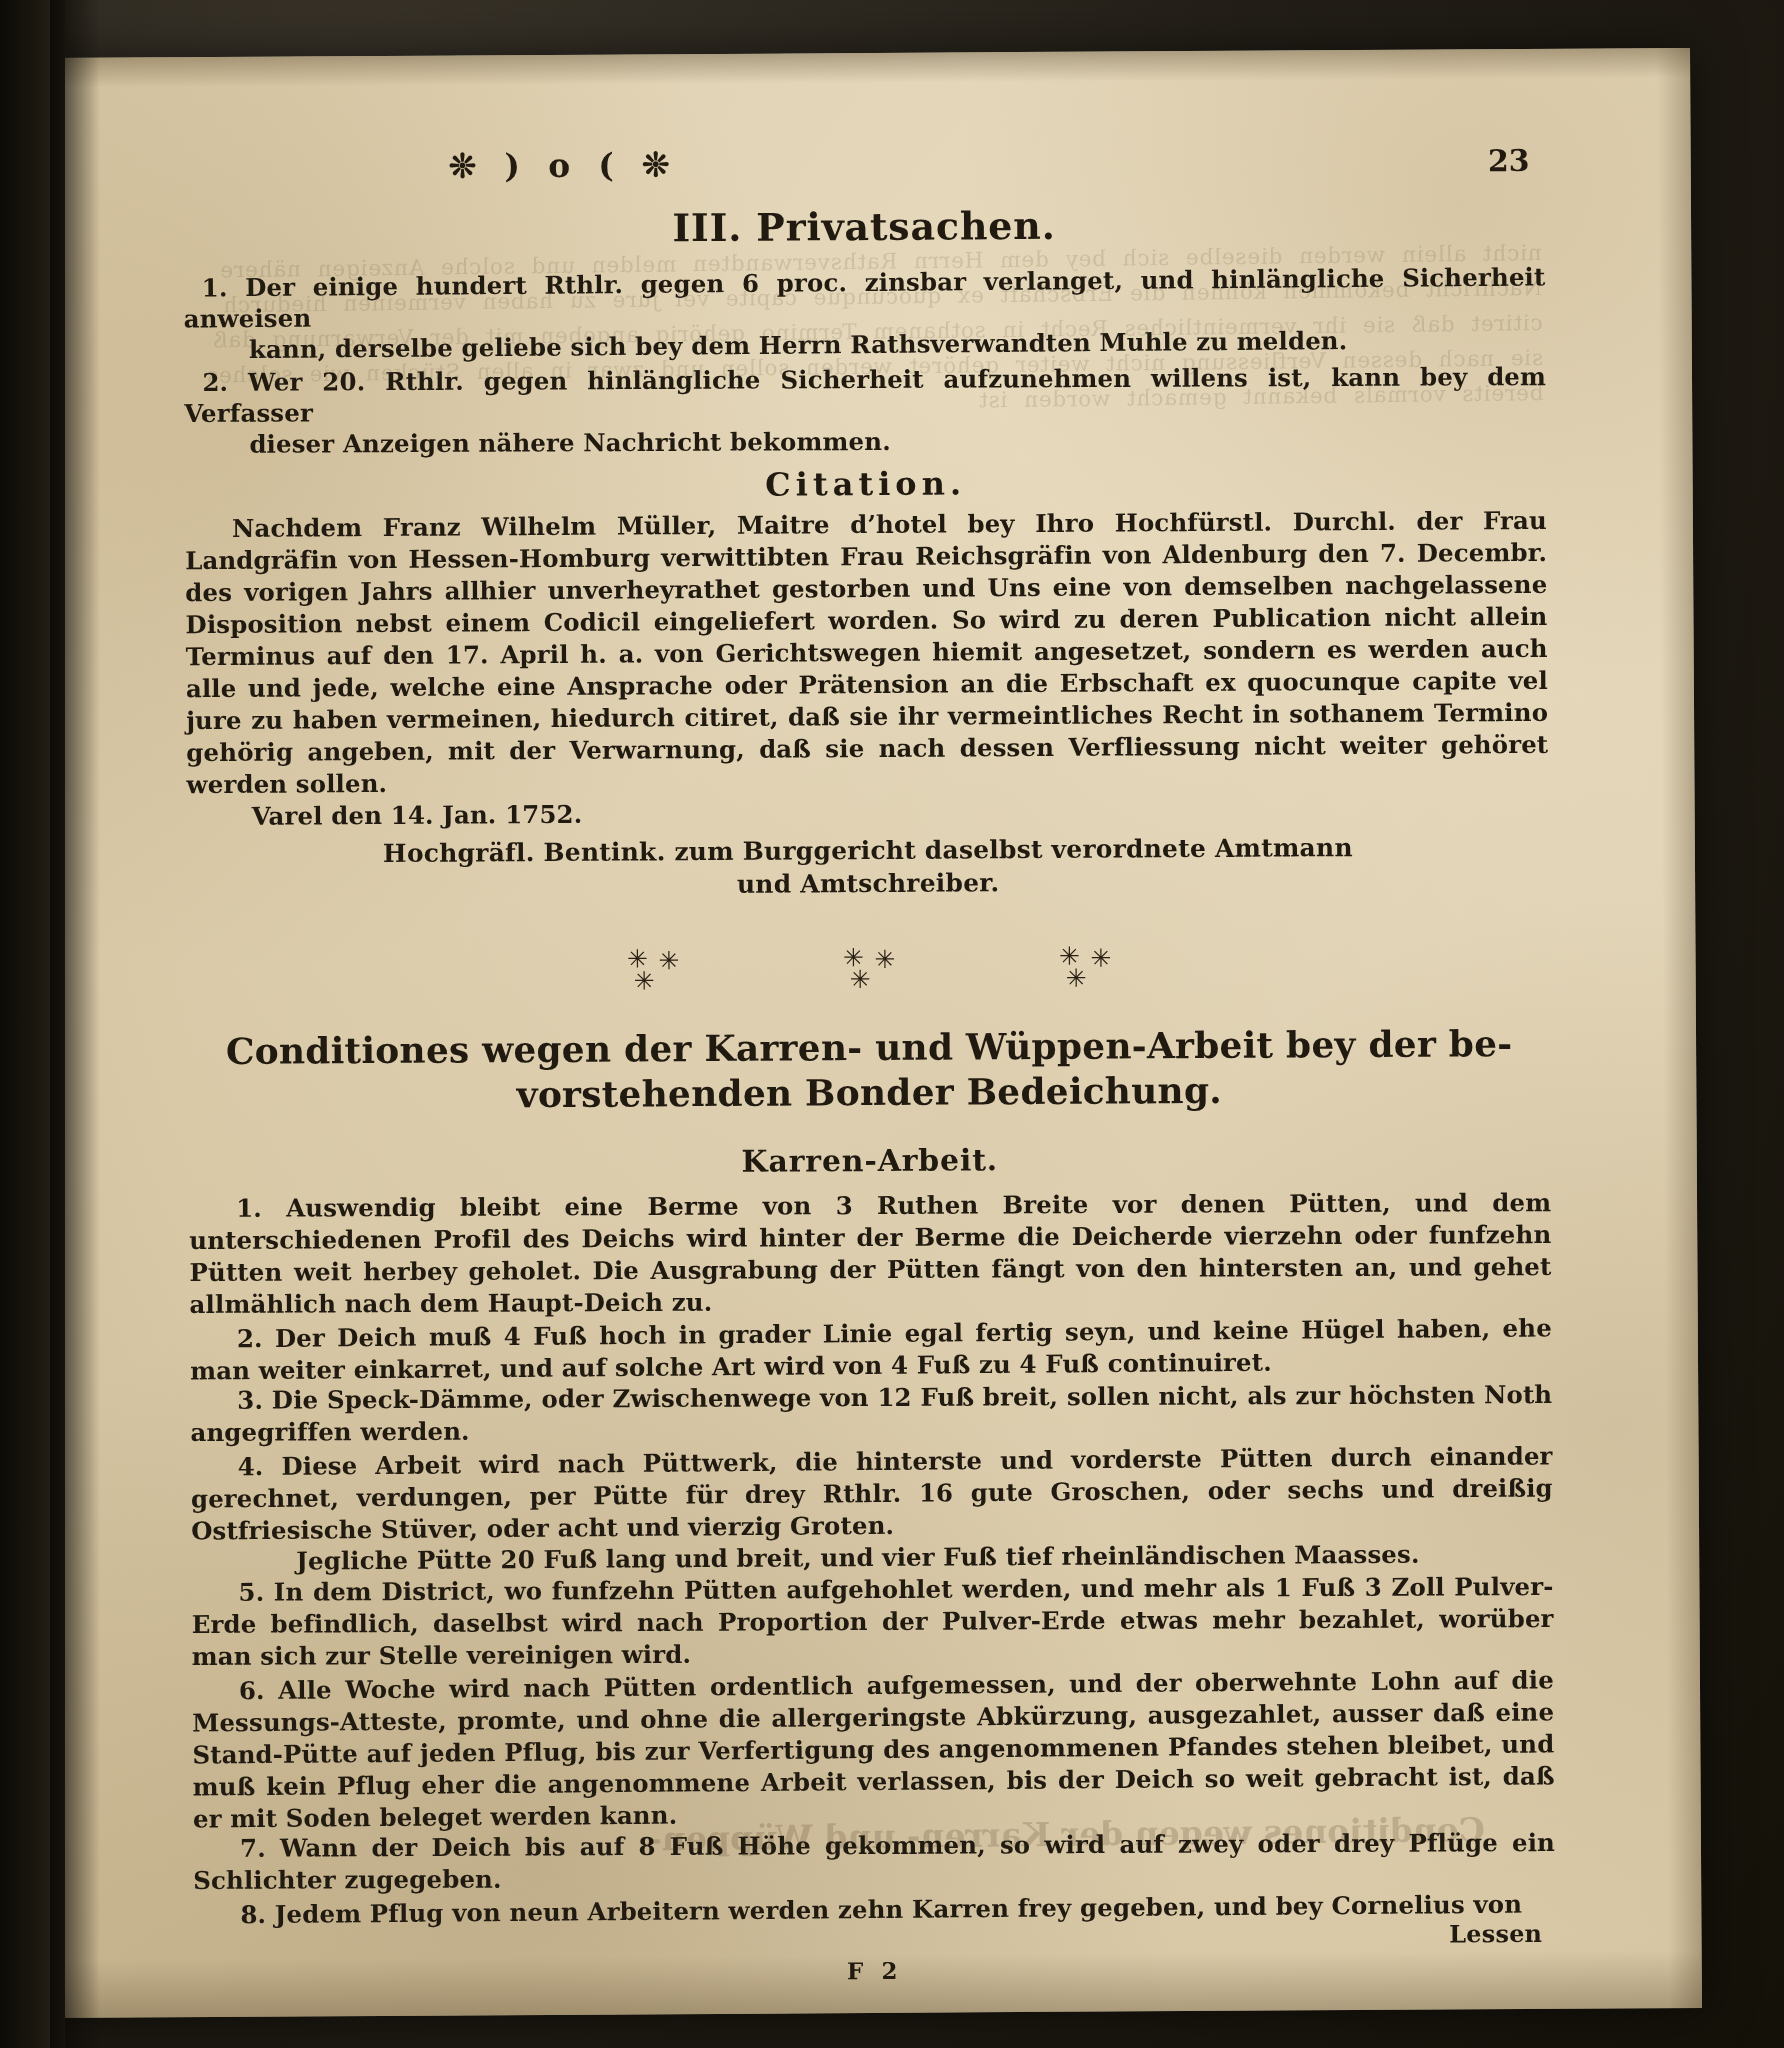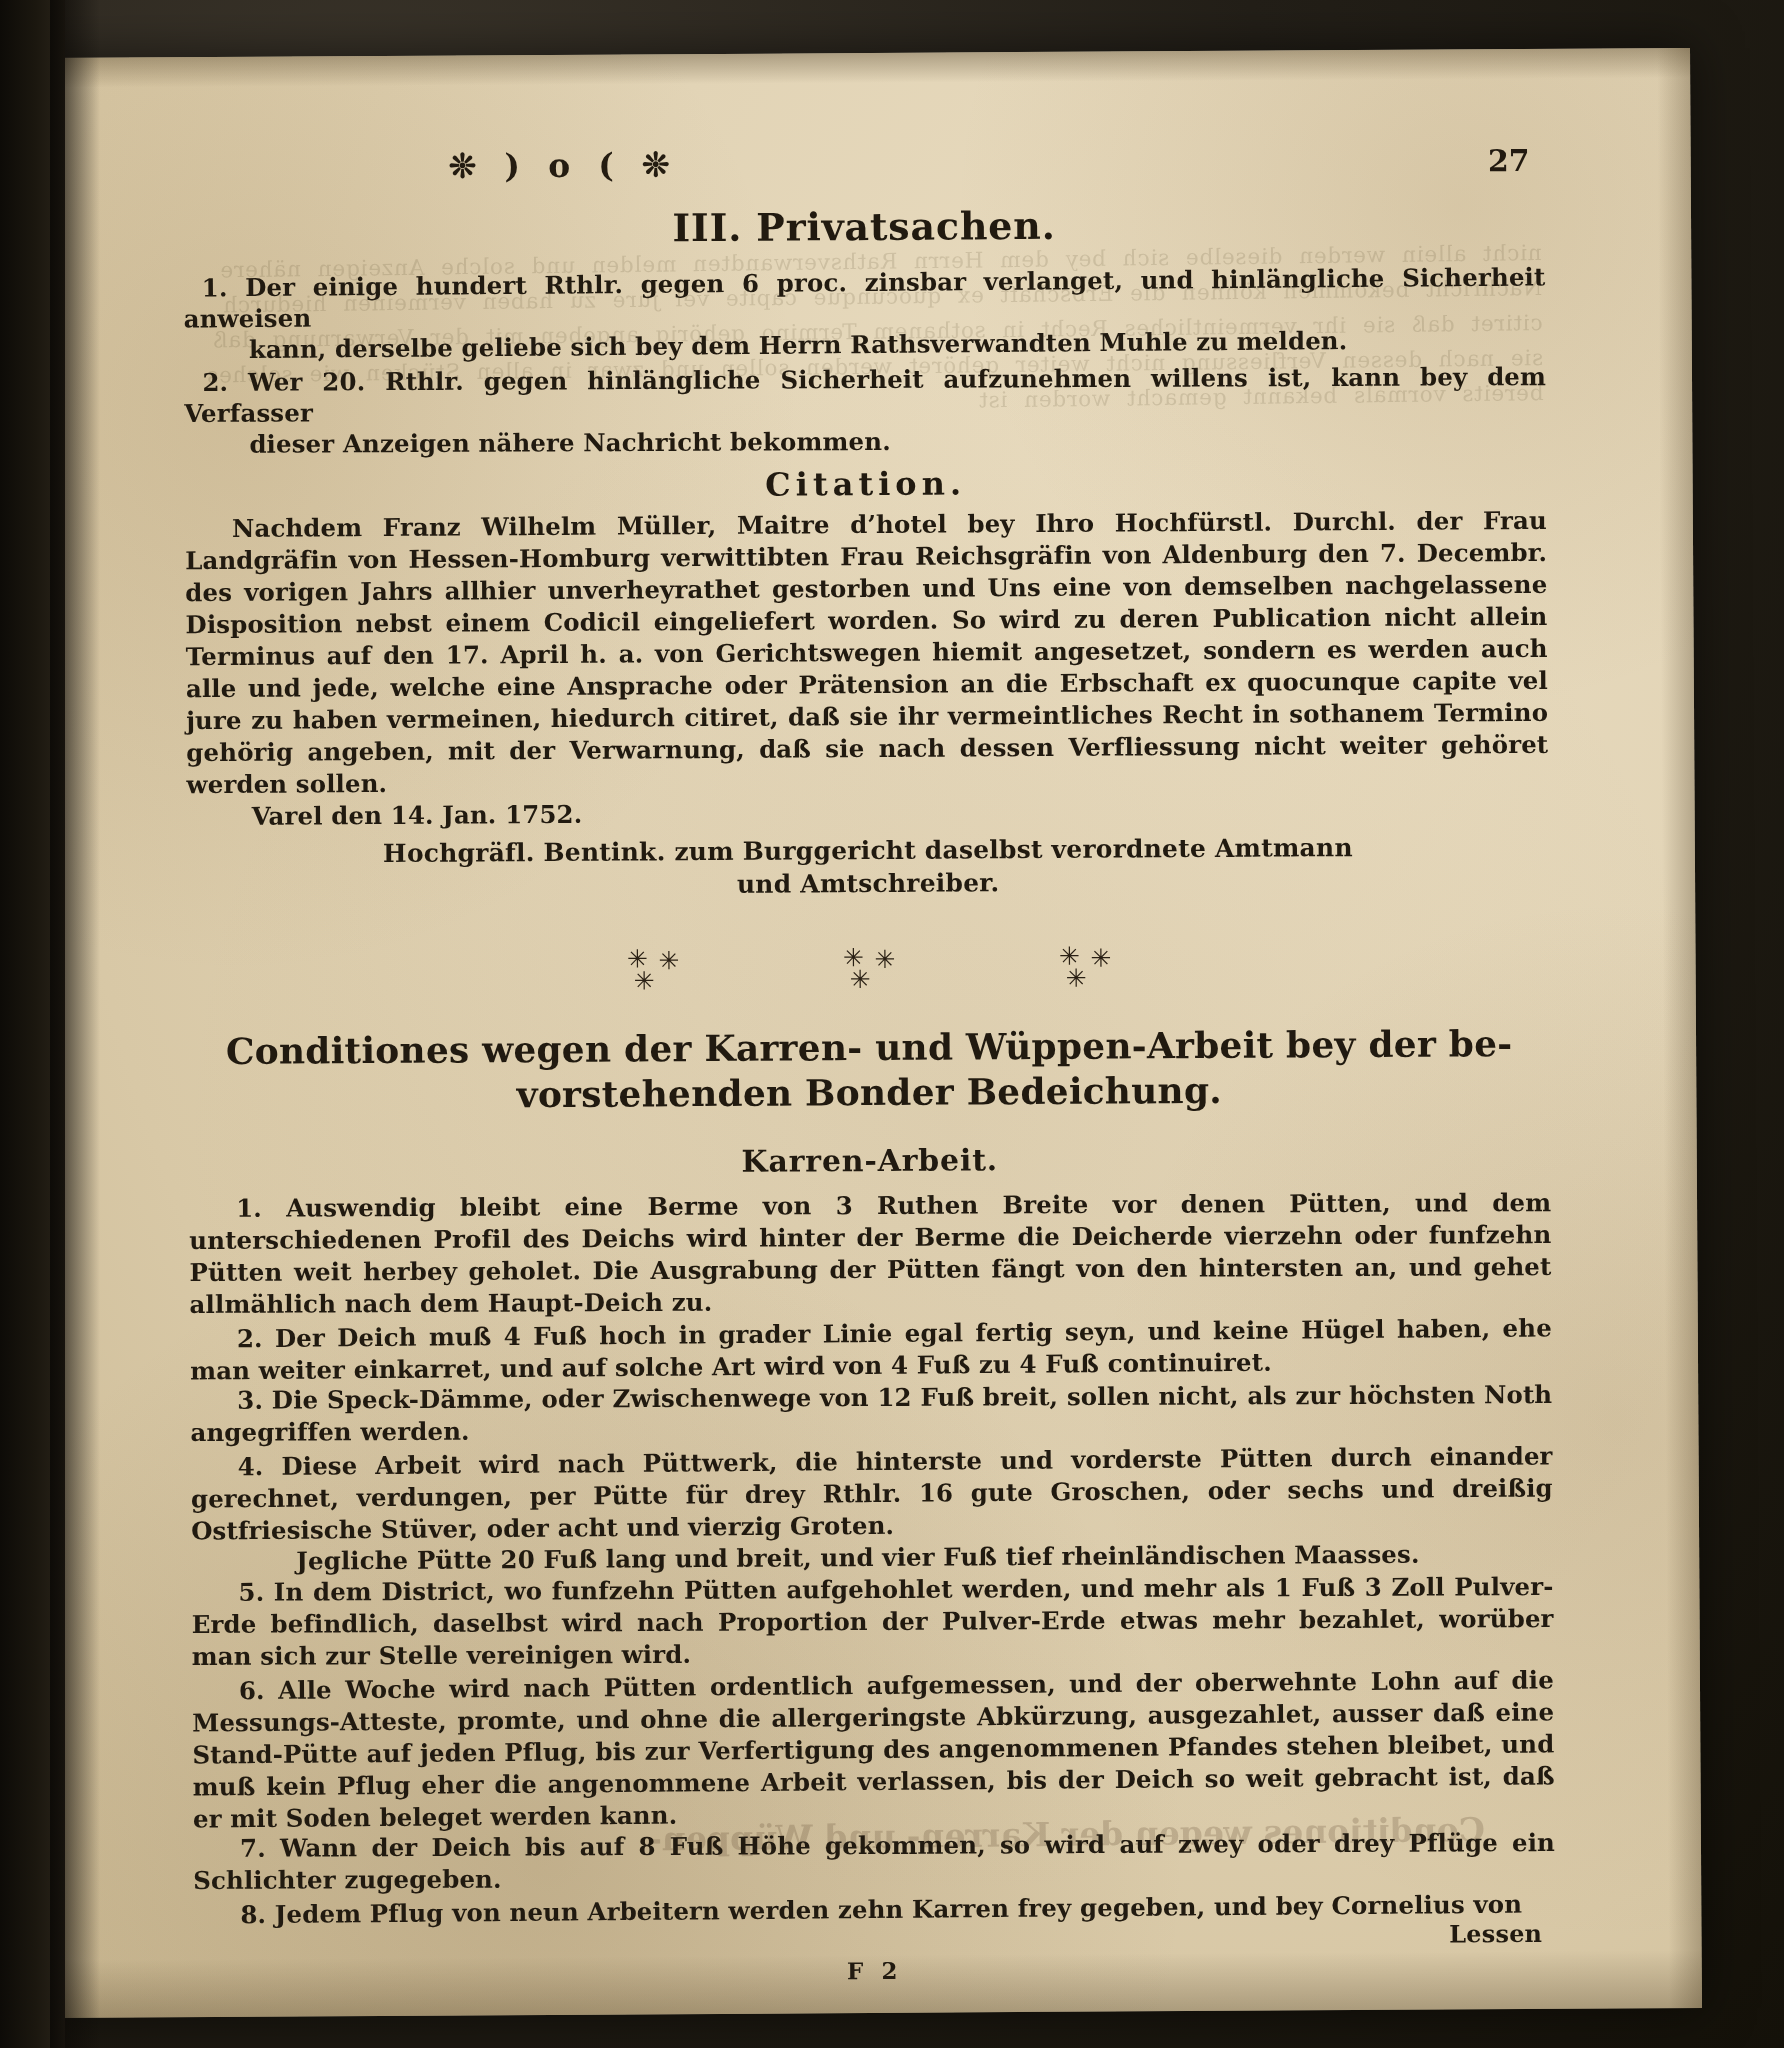--- a/index.html
+++ b/index.html
@@ -271,21 +271,21 @@
       Stücken wie solches bereits vormals bekannt gemacht worden ist
     </div>
     <div class="bleed2">
       Conditiones wegen der Karren- und Wüppen-
     </div>
 
     <div class="content">
 
       <div class="header-row">
         <div class="orn fraktur">❊ ) o ( ❊</div>
-        <div class="folio">27</div>
+        <div class="folio">23</div>
       </div>
 
       <div class="sec-title fraktur">III. Privatsachen.</div>
 
       <div class="num-item fraktur jit1">
         <span class="lead">1.</span>
         <span>Der einige hundert Rthlr. gegen 6 proc. zinsbar verlanget, und hinlängliche Sicherheit anweisen</span>
         <span class="cont">kann, derselbe geliebe sich bey dem Herrn Rathsverwandten Muhle zu melden.</span>
       </div>
       <div class="num-item fraktur jit2">

